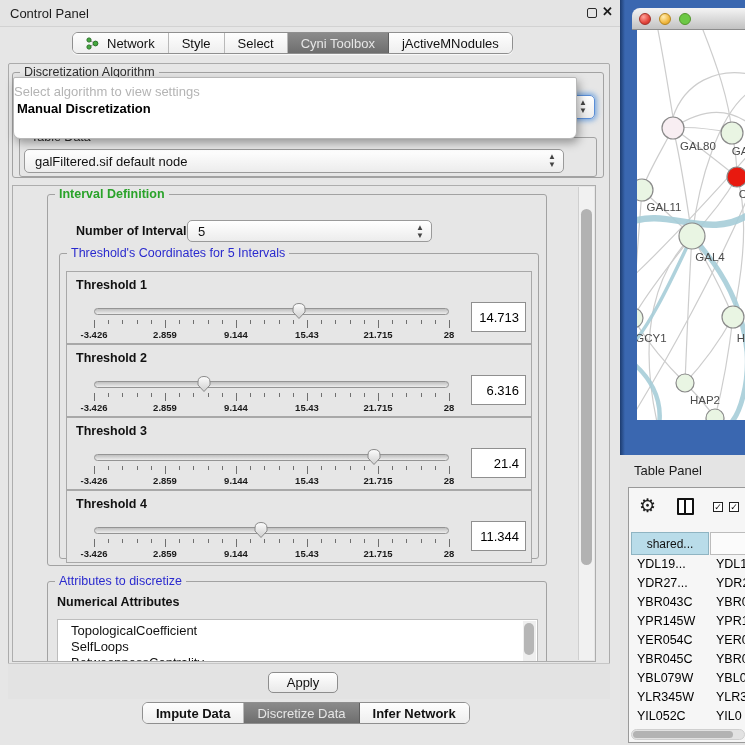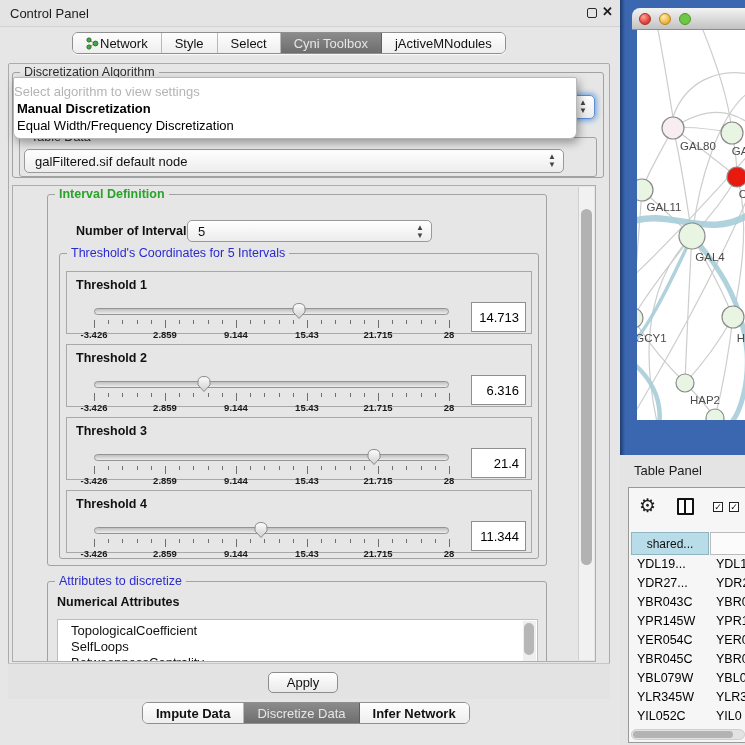--- a/index.html
+++ b/index.html
@@ -9,21 +9,21 @@
 
   
   #control-panel { position:absolute; left:0; top:0; width:620px; height:745px; background:#e6e6e6; }
   .cp-titlebar { position:absolute; left:0; top:0; width:620px; height:27px; background:#e4e4e4; border-bottom:1px solid #d2d2d2; }
   .cp-title { position:absolute; left:10px; top:6px; font-size:13px; color:#1c1c1c; }
   .float-ico { position:absolute; left:587px; top:8px; width:10px; height:10px; border:1.6px solid #2b2b2b; border-radius:2px; }
   .close-ico { position:absolute; left:602px; top:4px; font-size:13px; font-weight:bold; color:#1b1b1b; }
 
   
   .tabbar { position:absolute; left:72px; top:32px; height:22px; display:flex; border:1px solid #8f8f8f; border-radius:6px; overflow:hidden; background:#fff; box-shadow:0 1px 1px rgba(255,255,255,.8); }
-  .seg { display:flex; align-items:center; gap:1px; padding:0 13px; font-size:13px; color:#111; background:linear-gradient(#fefefe,#eee); border-right:1px solid #b9b9b9; cursor:default; }
+  .seg { display:flex; align-items:center; gap:8px; padding:0 13px; font-size:13px; color:#111; background:linear-gradient(#fefefe,#eee); border-right:1px solid #b9b9b9; cursor:default; }
   .seg:last-child { border-right:none; }
   .seg.active { background:linear-gradient(#8b8b8b,#6e6e6e); color:#e6e6e6; border-right:1px solid #5f5f5f; }
 
   
   .group { position:absolute; border:1px solid #a2a2a2; border-radius:3px; }
   .group-label { position:absolute; top:-8px; left:7px; background:#e6e6e6; padding:0 4px; font-size:12.5px; white-space:nowrap; }
   .lbl-green { color:#2aa32a;font-weight:bold; }
   .lbl-blue { color:#2a2ace; }
   .lbl-dark { color:#2e2e2e; }
 
@@ -39,21 +39,21 @@
   .popup .prompt { position:absolute; left:0; right:0; top:6px; text-align:left; color:#b4b4b4; font-size:13px; }
   .popup .item { position:absolute; left:3px; font-size:13px; color:#000; white-space:nowrap; }
   .popup .item.bold { font-weight:bold; }
 
   
   .scrollvp { position:absolute; left:12px; top:185px; width:584px; height:477px; border:1px solid #adadad; background:#e6e6e6; overflow:hidden; }
   .vscroll { position:absolute; right:1px; top:1px; bottom:1px; width:16px; background:#f1f1f1; border-left:1px solid #cfcfcf; }
   .vscroll .thumb { position:absolute; left:2px; width:11px; background:#b2b2b2; border-radius:6px; }
 
   
-  .thrblock { position:absolute; left:6px; width:466px; height:63px; border:1px solid #a8a8a8; background:#e6e6e6; }
+  .thrblock { position:absolute; left:6px; width:466px; height:73px; border:1px solid #a8a8a8; background:#e6e6e6; }
   .thrblock .tlabel { position:absolute; left:9px; top:6px; font-size:12.5px; font-weight:bold; color:#111; }
   .slider { position:absolute; left:27px; top:33px; width:355px; height:34px; }
   .slider .track { position:absolute; left:0; right:0; top:3px; height:7px; border:1px solid #949494; border-radius:4px; background:linear-gradient(#bfbfbf,#ededed); }
   .slider .tick { position:absolute; top:15px; width:1px; background:#6f6f6f; }
   .slider .tick.minor { height:4px; }
   .slider .tick.major { height:8px; }
   .slider .ticklabel { position:absolute; top:24px; transform:translateX(-50%); font-size:9.5px; font-weight:bold; color:#1a1a1a; white-space:nowrap; }
   .slider .thumb { position:absolute; top:-3px; width:16px; height:18px; }
   .valuebox { position:absolute; left:404px; top:30px; width:55px; height:30px; background:#fff; border:1px solid #8f8f8f; font-size:13px; color:#000; display:flex; align-items:center; justify-content:flex-end; padding-right:6px; }
 
@@ -151,21 +151,20 @@
             <span>▲</span>
             <span>▼</span>
           </span>
       </div>
     </div>
   </div>
 
   <div class="popup">
     <div class="prompt">Select algorithm to view settings</div>
     <div class="item bold" style="top:23px;">Manual Discretization</div>
-    <div class="item" style="top:40px;">Equal Width/Frequency Discretization</div>
   </div>
 
   <div class="scrollvp">
 
     <div class="group" style="left:34px; top:8px; width:500px; height:372px;">
       <span class="group-label lbl-green">Interval Definition</span>
       <span class="abs" style="left:28px; top:29px; font-size:12.5px; font-weight:bold; color:#111;">Number of Intervals</span>
       <div class="combo" style="left:139px; top:25px; width:245px; height:22px;">
         <span>5</span>
         <span class="arrows">

